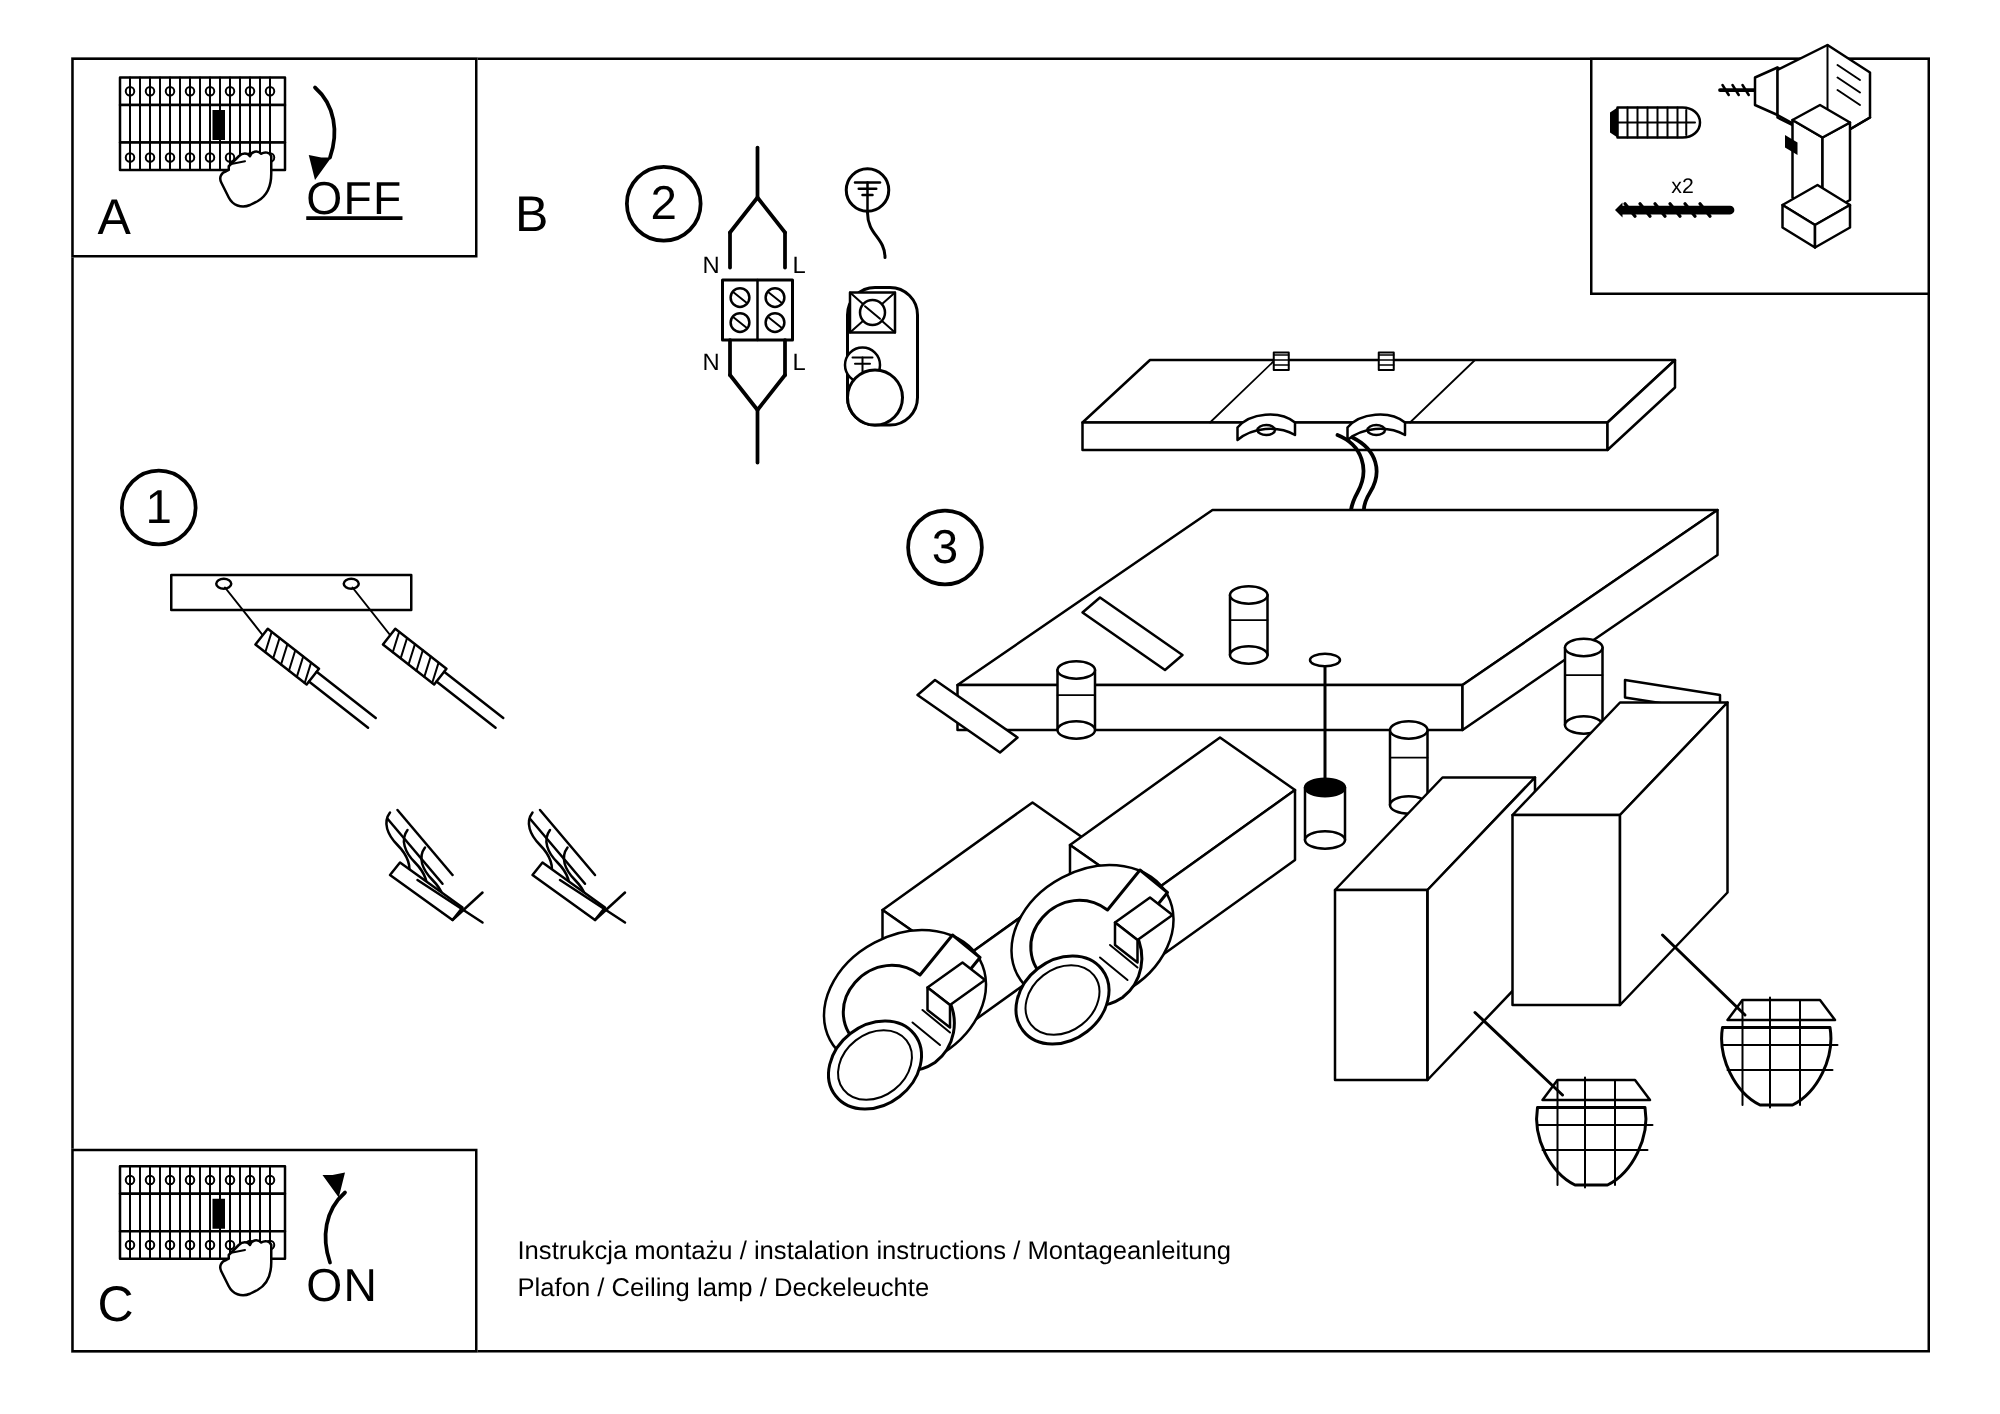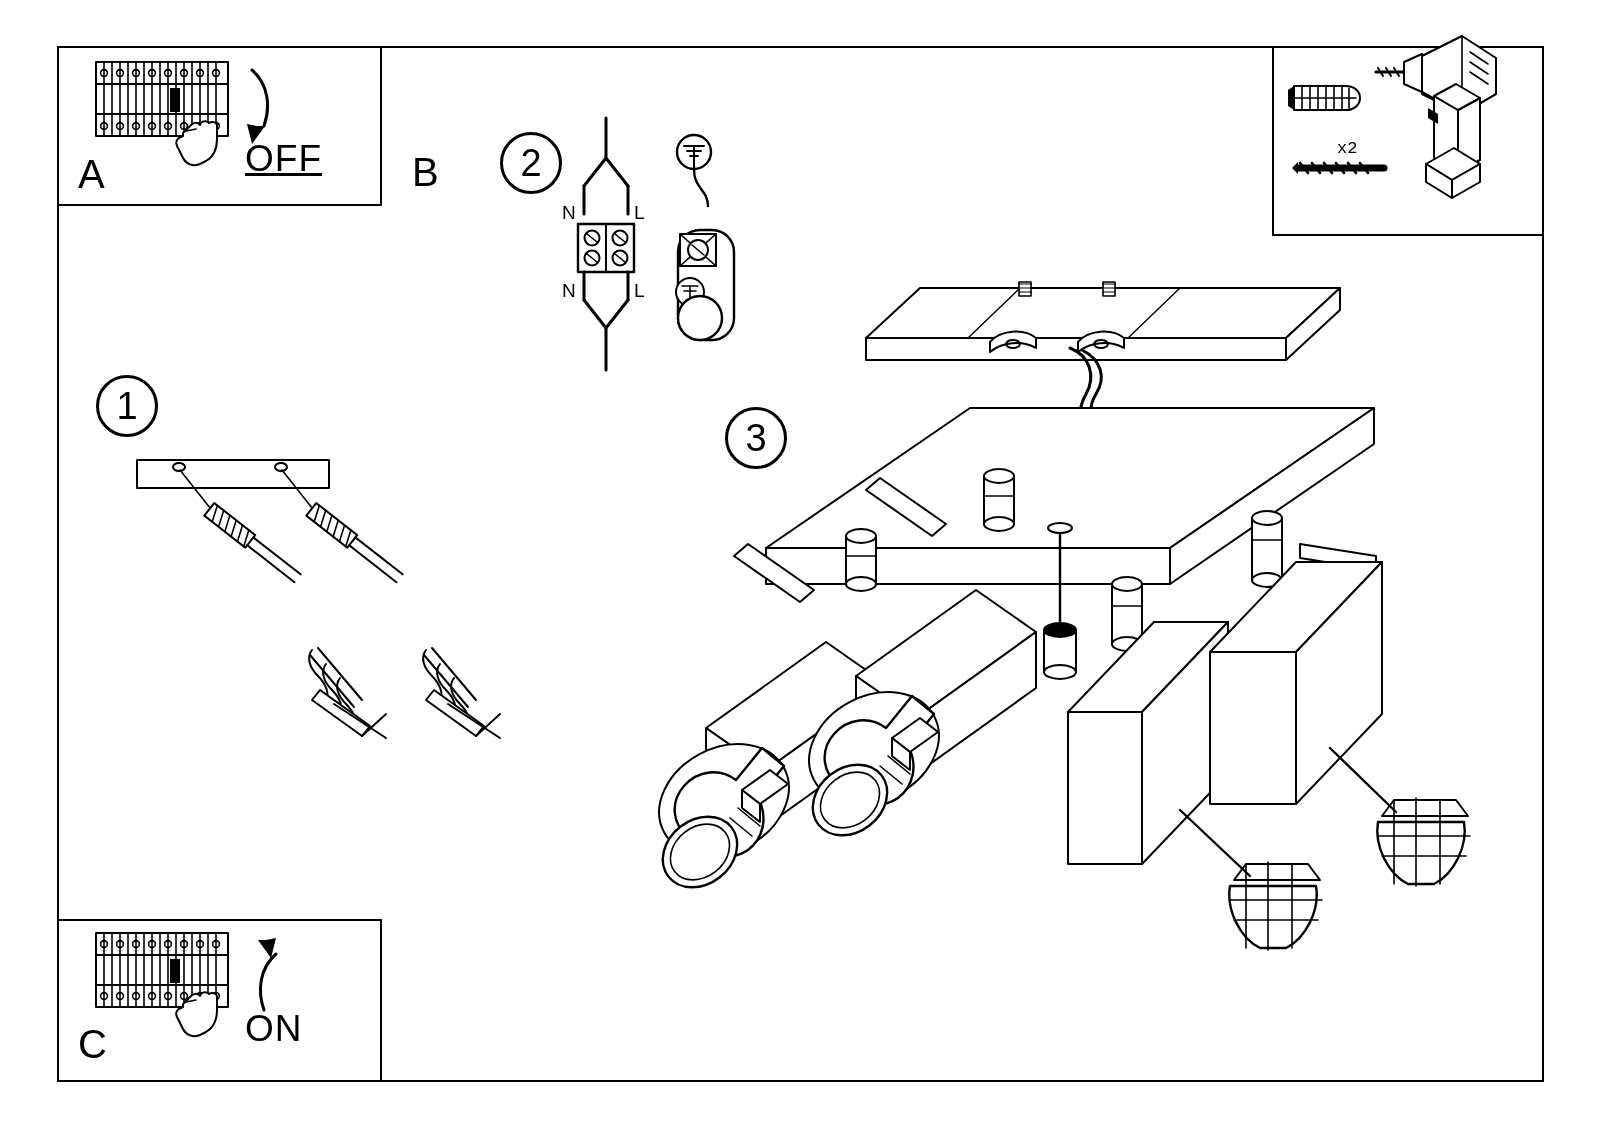--- a/index.html
+++ b/index.html
@@ -74,21 +74,20 @@
   }
   .wire-label {
     position: absolute;
     font-size: 19px;
     color: #000;
   }
   .qty-label {
     position: absolute;
     font-size: 17px;
     color: #000;
-    font-family: Liberation Mono, monospace;
   }
   svg { display: block; }
   .art {
     position: absolute;
     left: 0;
     top: 0;
     width: 1600px;
     height: 1131px;
     pointer-events: none;
   }
@@ -114,20 +113,22 @@
   <div class="step-letter" style="left:412px; top:150px;">B</div>
   <div class="circle-num" style="left:96px; top:375px;">1</div>
   <div class="circle-num" style="left:500px; top:132px;">2</div>
   <div class="circle-num" style="left:725px; top:407px;">3</div>
 
   <div class="wire-label" style="left:562px; top:202px;">N</div>
   <div class="wire-label" style="left:634px; top:202px;">L</div>
   <div class="wire-label" style="left:562px; top:280px;">N</div>
   <div class="wire-label" style="left:634px; top:280px;">L</div>
 
+  <div class="caption">Instrukcja montażu / instalation instructions / Montageanleitung
+Plafon / Ceiling lamp / Deckeleuchte</div>
 
   <svg class="art" viewBox="0 0 1600 1131">
     <g fill="none" stroke="#000" stroke-width="2" stroke-linejoin="round" stroke-linecap="round">
 
       <g>
         <rect x="96" y="62" width="132" height="22" fill="#fff"></rect>
         <g stroke-width="1.6">
           <line x1="104" y1="62" x2="104" y2="84"></line>
             <line x1="112" y1="62" x2="112" y2="84"></line>
           <line x1="120" y1="62" x2="120" y2="84"></line>

